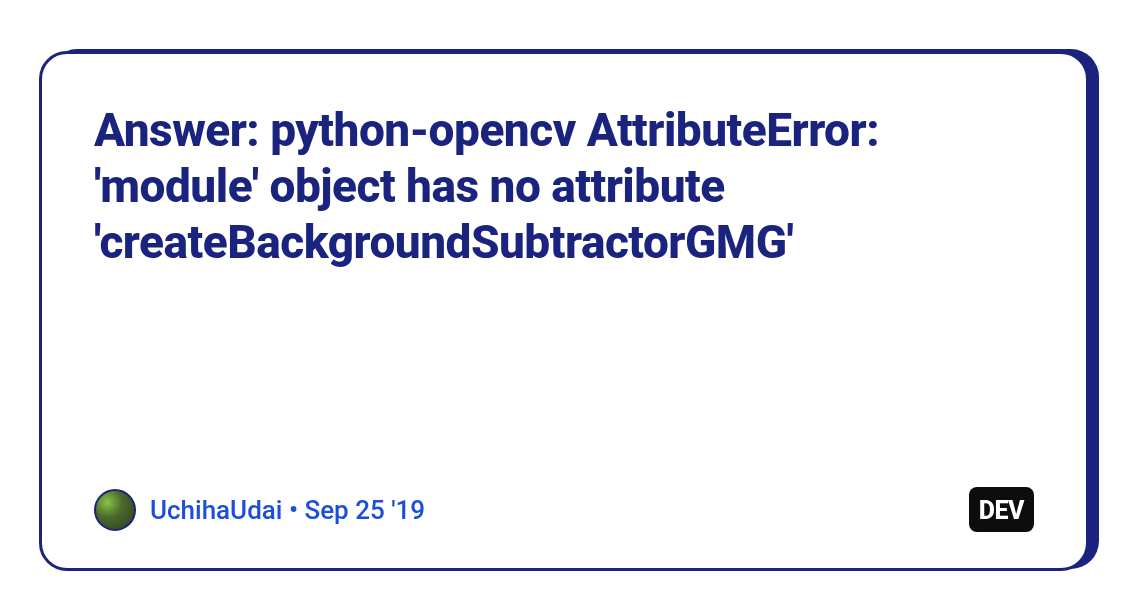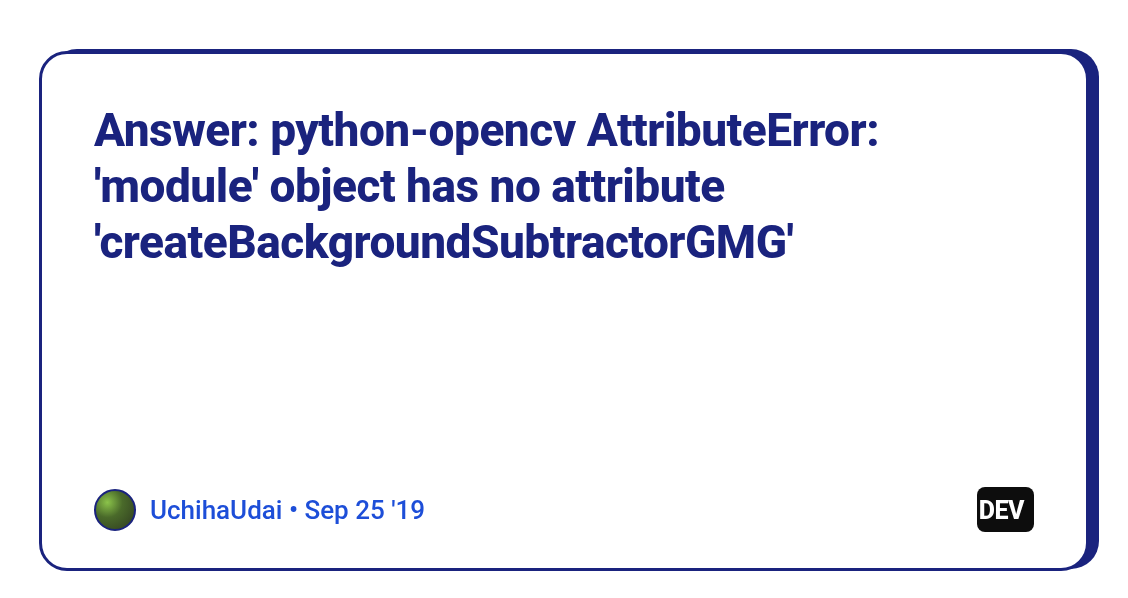--- a/index.html
+++ b/index.html
@@ -73,21 +73,21 @@
     .author-text {
       font-size: 26px;
       font-weight: 500;
       color: #1d4ed8;
     }
     .dev-badge {
       background: #0d0d0d;
       color: #ffffff;
       font-weight: 800;
       font-size: 25px;
-      padding: 11px 10px 9px 2px;
+      padding: 11px 10px 9px 10px;
       border-radius: 8px;
       letter-spacing: -0.5px;
       font-family: -apple-system, BlinkMacSystemFont, "Segoe UI", Roboto, sans-serif;
       line-height: 1;
     }
   </style>
 </head>
 <body>
 
 <div class="card-wrapper">

